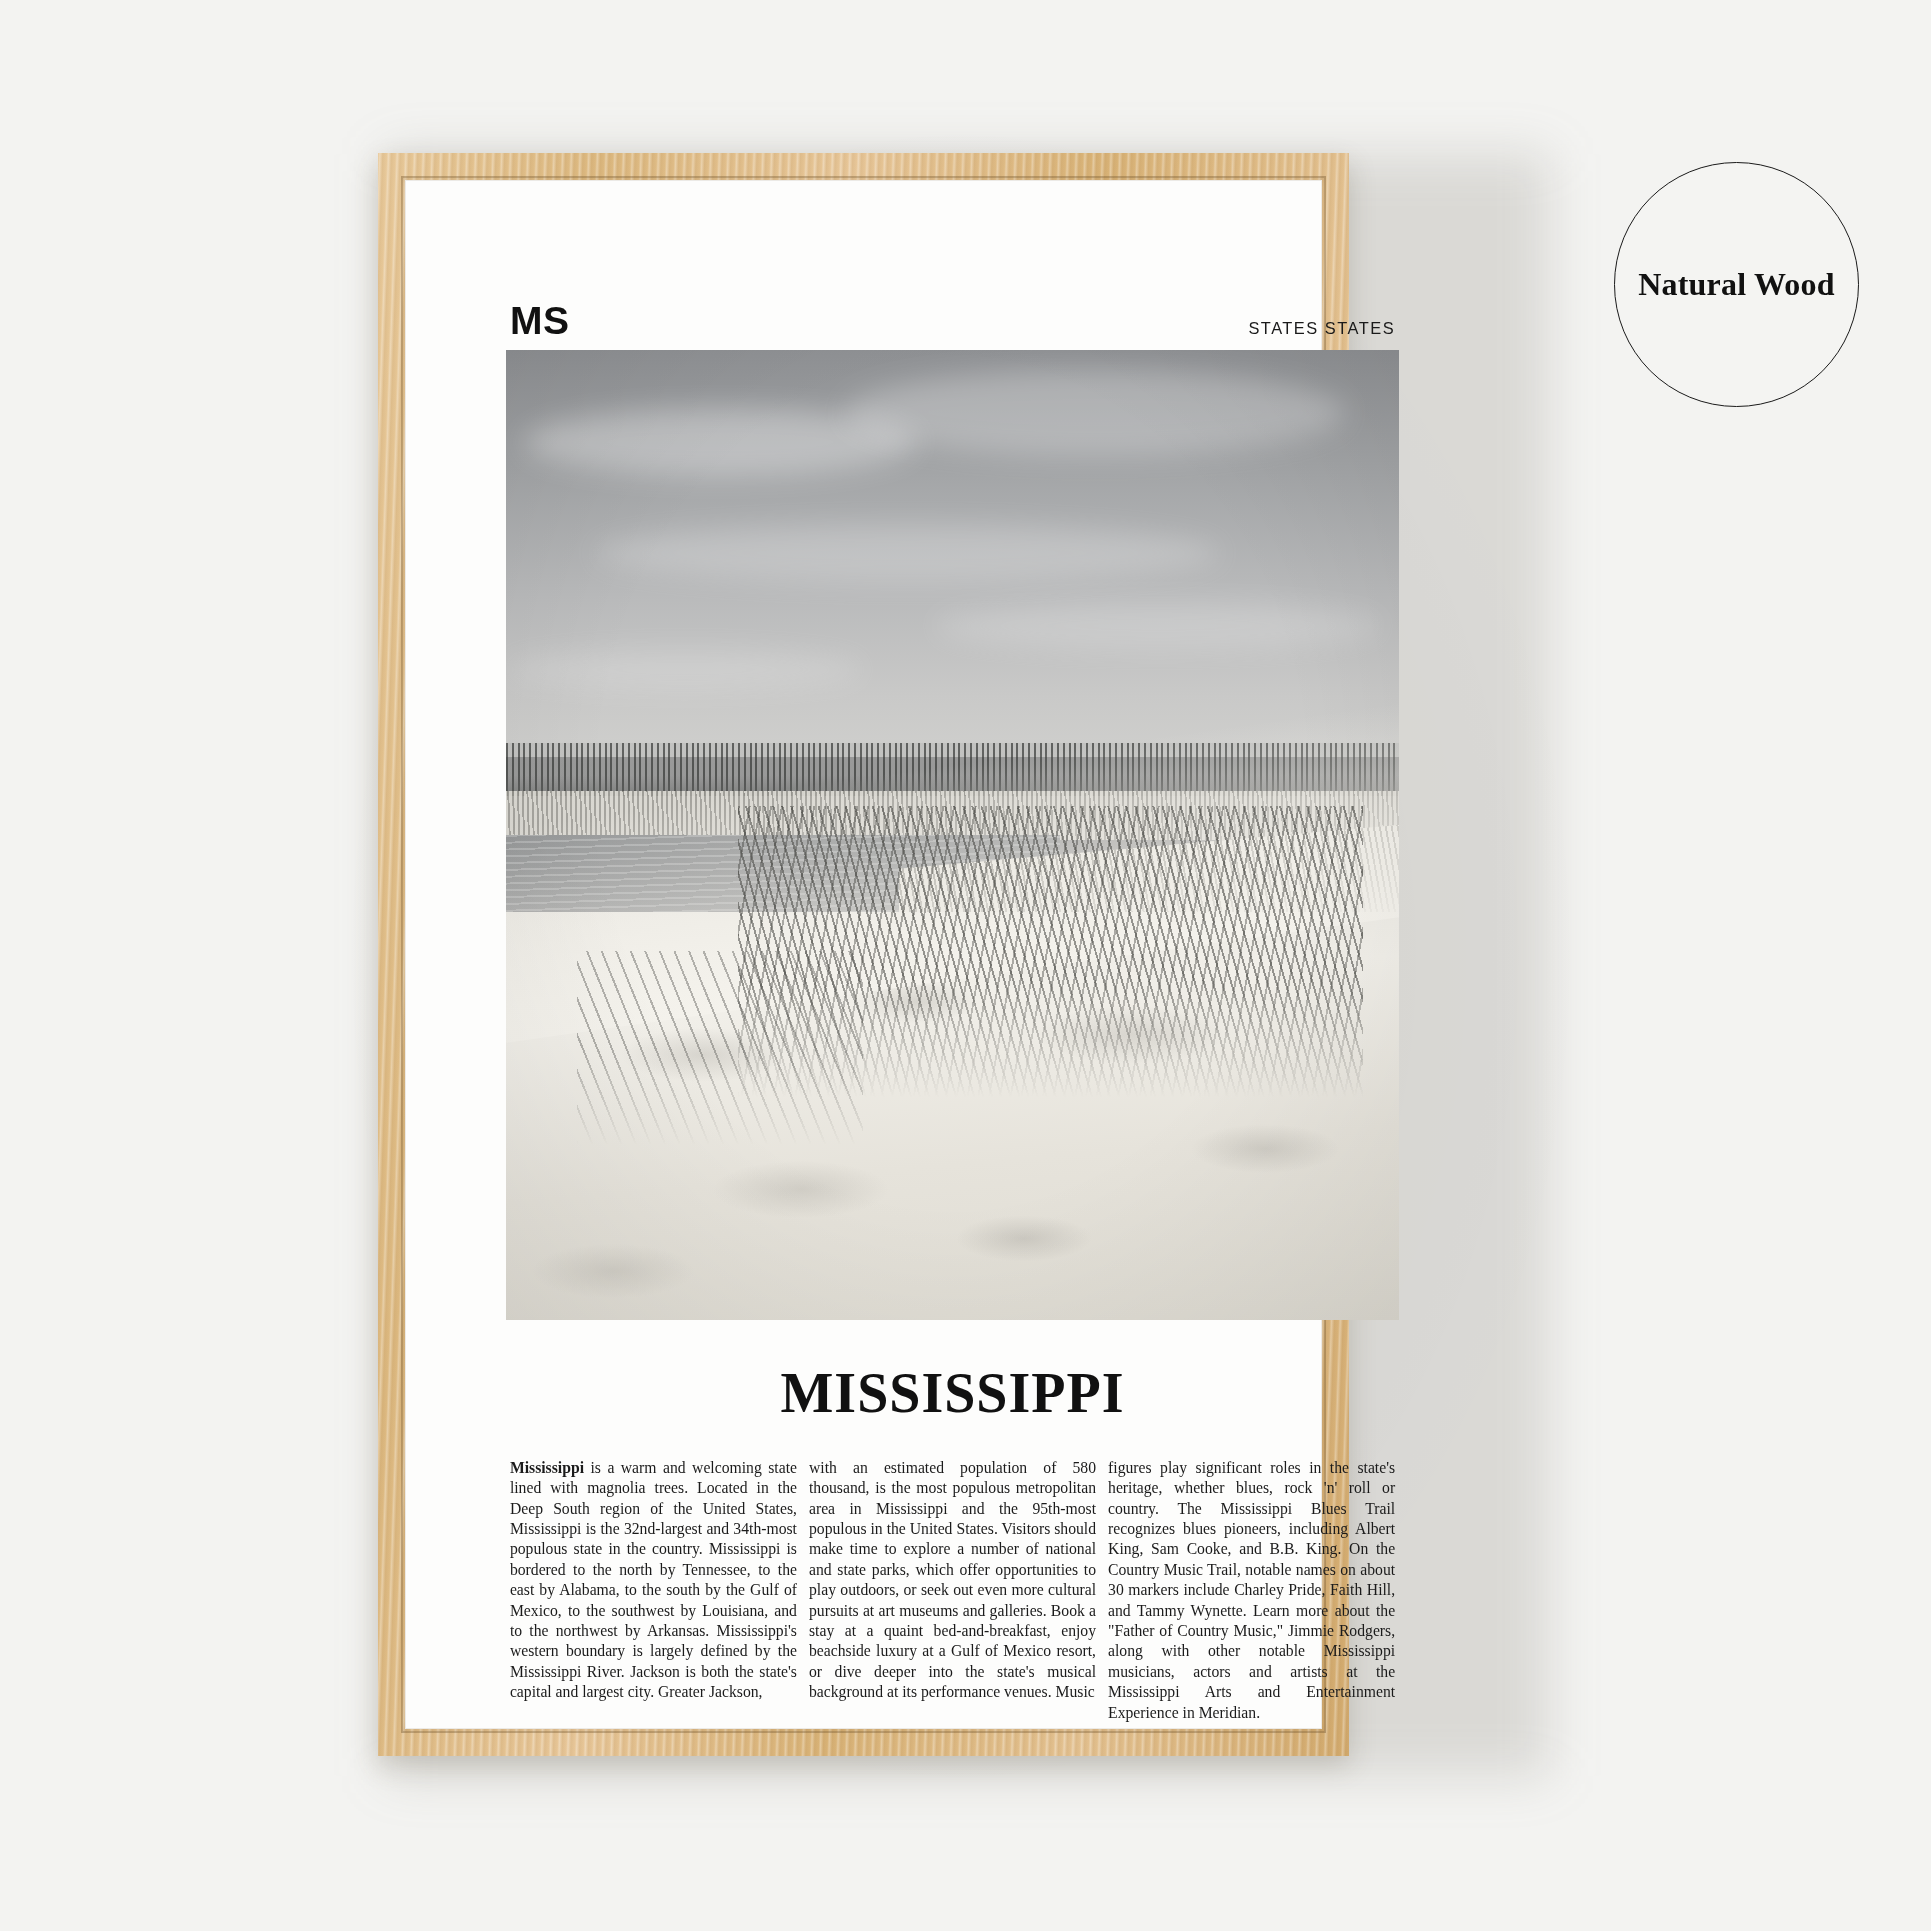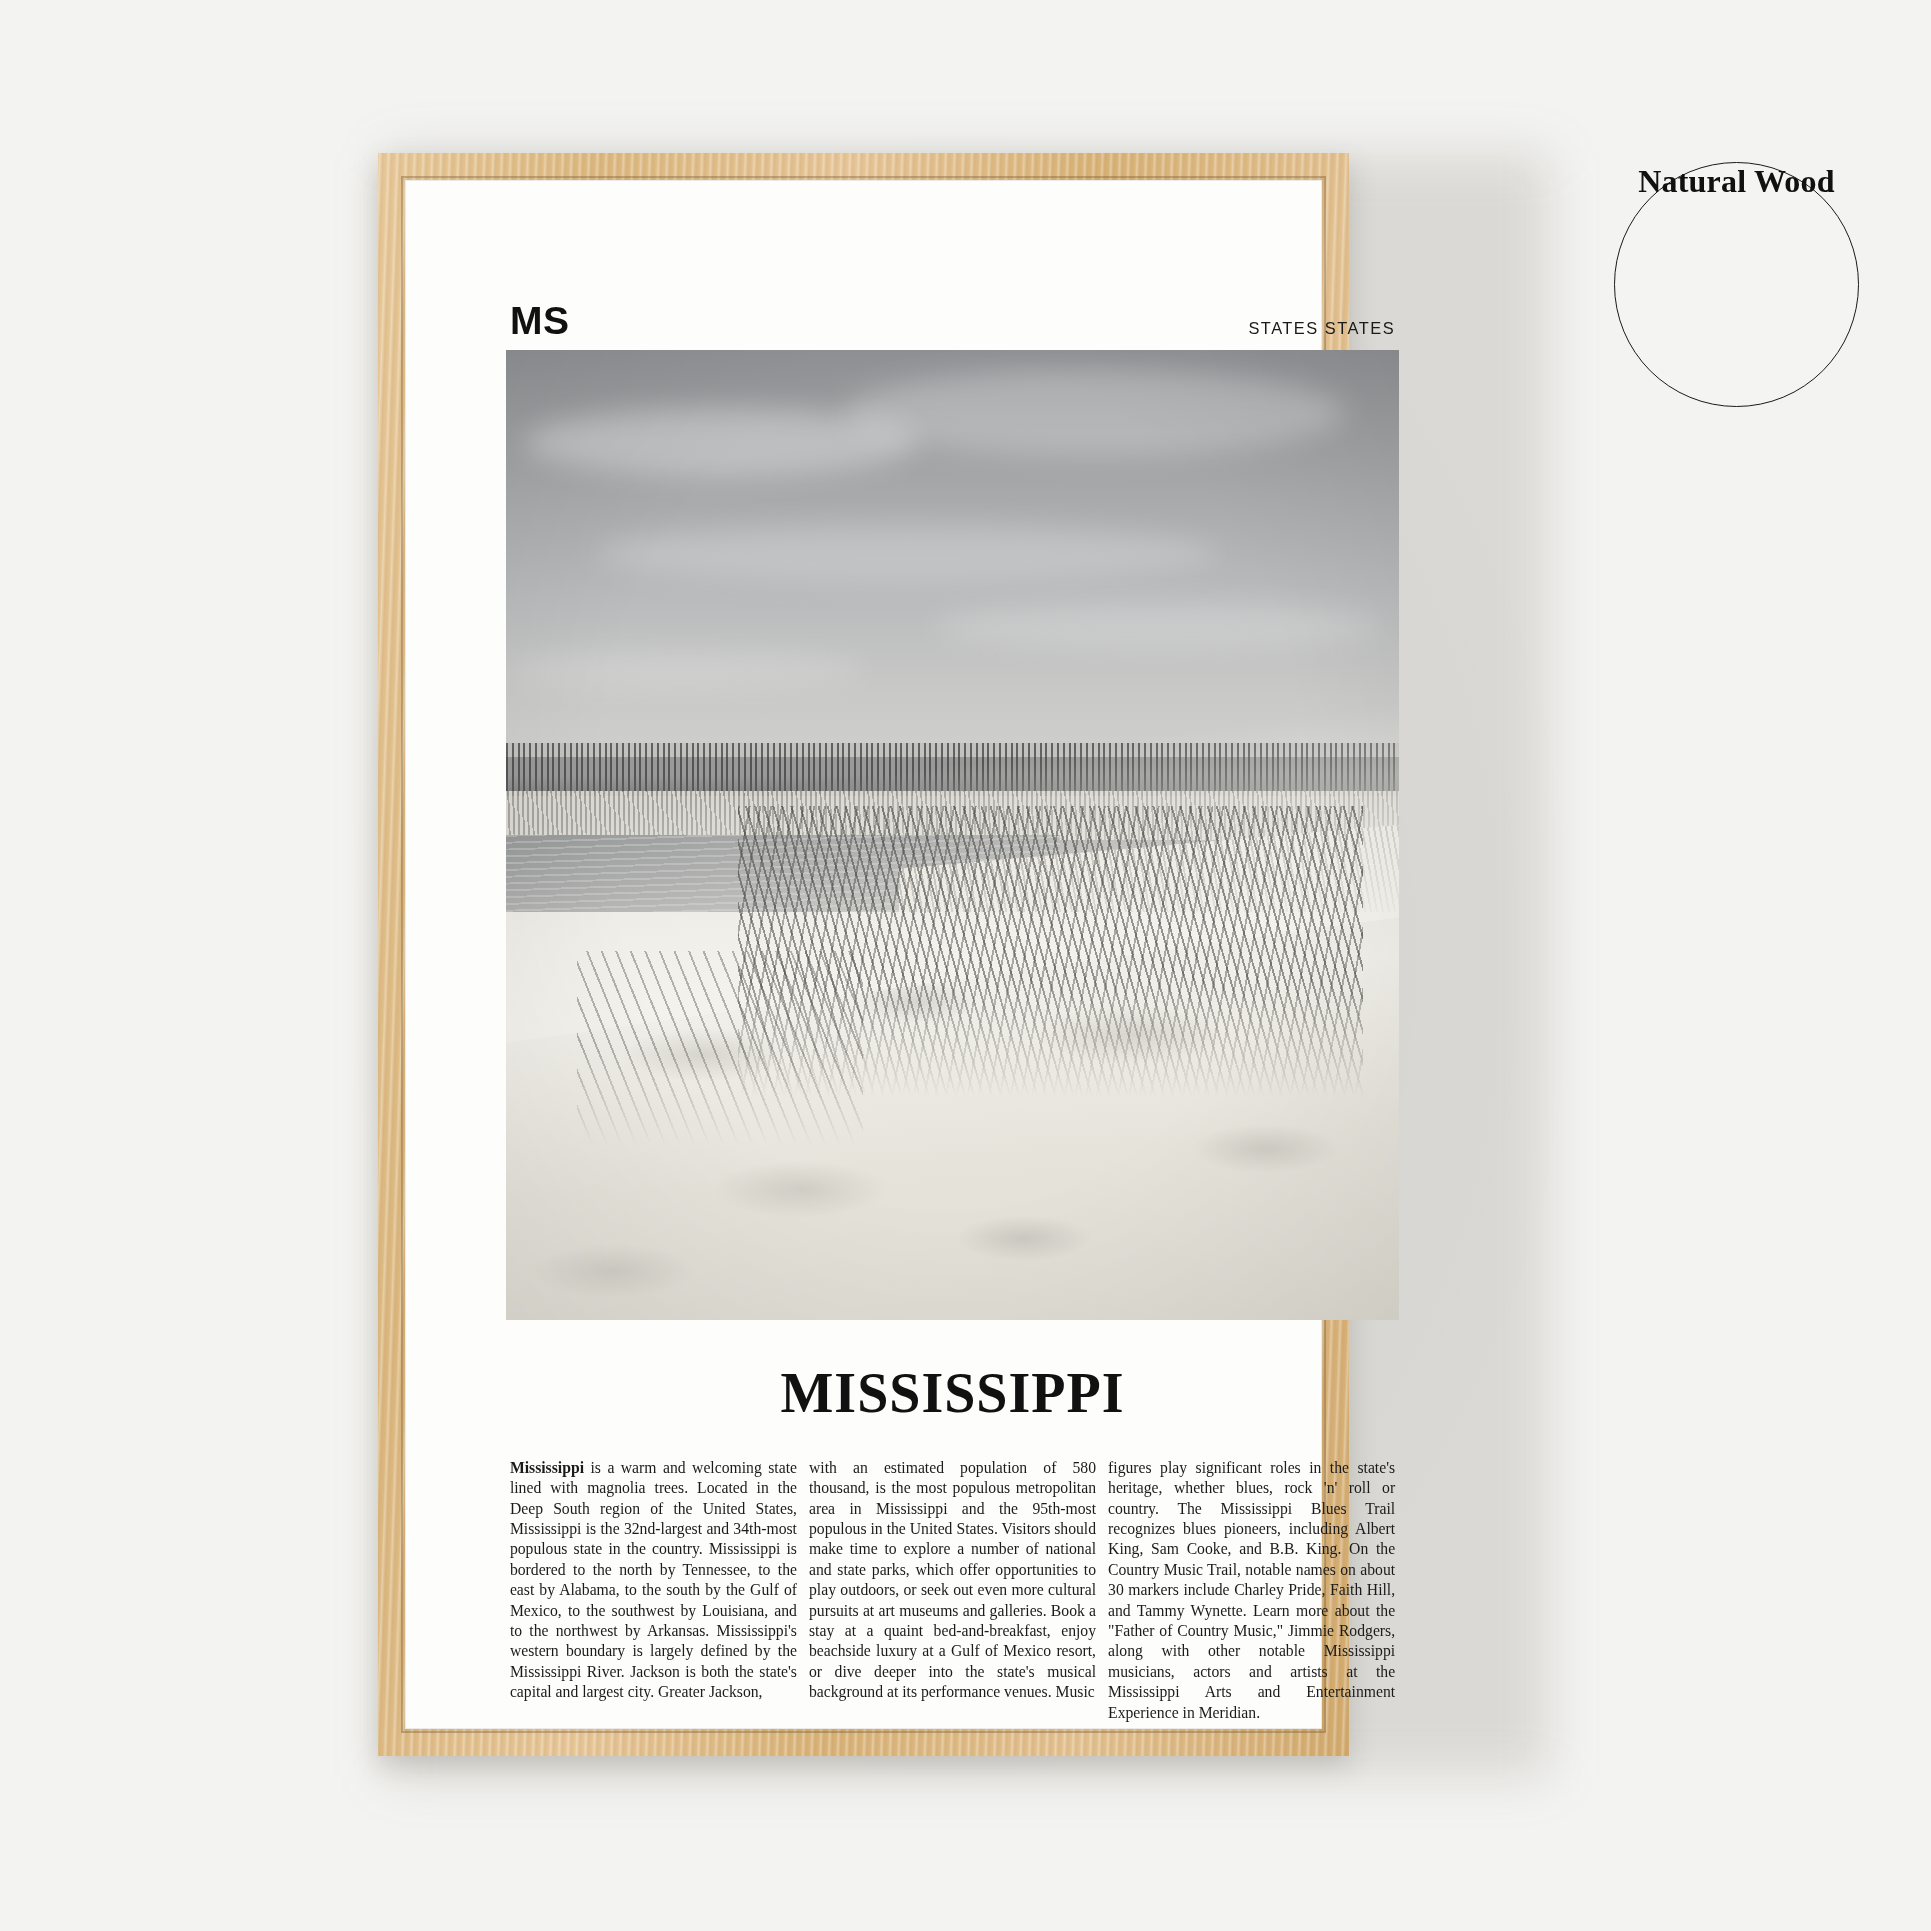--- a/index.html
+++ b/index.html
@@ -23,21 +23,21 @@
   .badge {
     position: absolute;
     left: 1614px;
     top: 162px;
     width: 243px;
     height: 243px;
     border: 1.9px solid #1a1a1a;
     border-radius: 50%;
     background: #f4f4f2;
     display: flex;
-    align-items: flex-start;
+    align-items: center;
     justify-content: center;
   }
   .badge-label {
     font-family: "Liberation Serif", serif;
     font-weight: bold;
     font-size: 32px;
     color: #111;
     letter-spacing: 0.2px;
     white-space: nowrap;
   }

